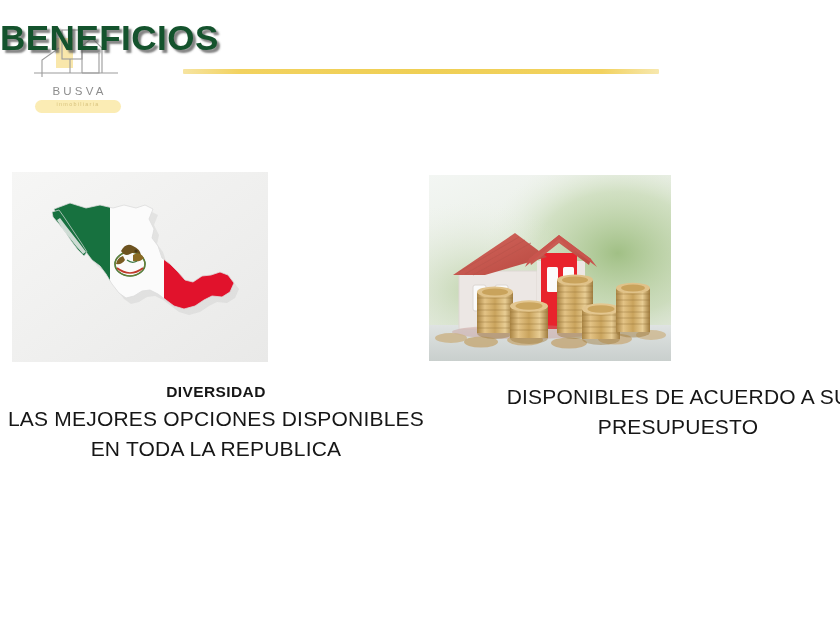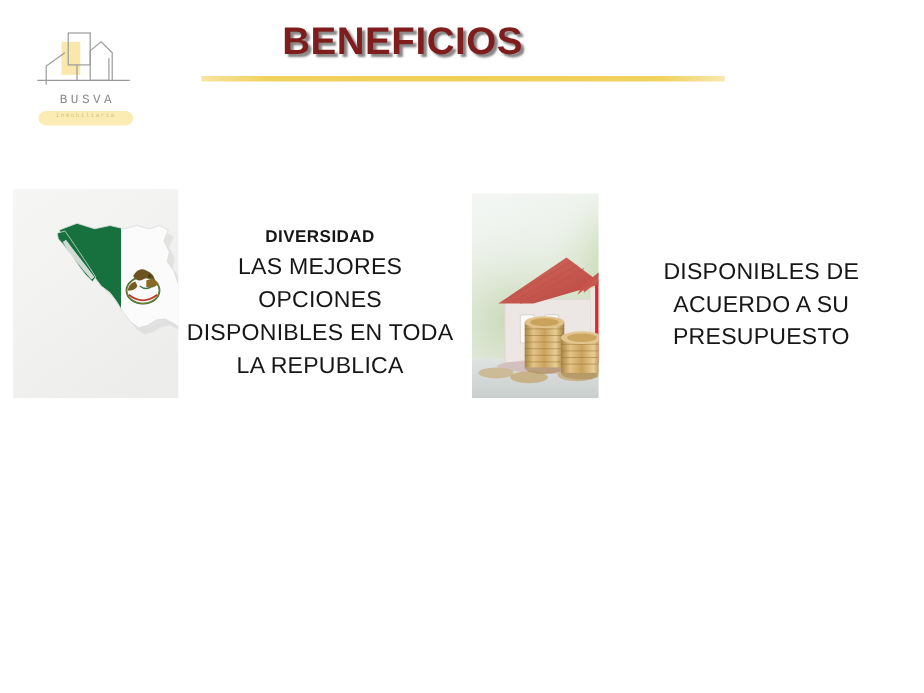--- a/index.html
+++ b/index.html
@@ -15,21 +15,20 @@
     position: relative;
   }
 
   
   .logo-block {
     position: absolute;
     left: 26px;
     top: 26px;
     width: 104px;
     height: 92px;
-    font-family: Liberation Mono, monospace;
   }
   .logo-mark {
     position: relative;
     width: 104px;
     height: 58px;
   }
   .logo-mark svg { display: block; }
   .logo-name {
     text-align: center;
     font-size: 11.5px;
@@ -55,25 +54,24 @@
     letter-spacing: 1.3px;
     color: #d8c37e;
   }
 
   
   .page-title {
     position: absolute;
     left: 0;
     top: 18px;
     width: 732px;
-    text-align: center;
     font-size: 35px;
     font-weight: bold;
     letter-spacing: 0.5px;
-    color: #7f1d1d;
+    color: #14532d;
     text-shadow: 3px 3px 2px rgba(90,90,90,0.75);
   }
   .title-underline {
     position: absolute;
     left: 183px;
     top: 69px;
     width: 476px;
     height: 5px;
     background: linear-gradient(90deg,#f6e4a1 0%,#f2d25f 12%,#efcf55 50%,#f2d25f 88%,#f7e8af 100%);
     border-radius: 1px;
@@ -83,21 +81,22 @@
   .columns {
     position: absolute;
     left: 0;
     top: 172px;
     width: 840px;
     display: flex;
     justify-content: flex-start;
   }
   .col {
     display: flex;
-    align-items: center;
+    flex-direction: column;
+    align-items: flex-start;
   }
   .col-left  { width: 420px; }
   .col-right { width: 420px; }
 
   .photo {
     position: relative;
     overflow: hidden;
     background: #f2f2f0;
   }
   .photo-left {

